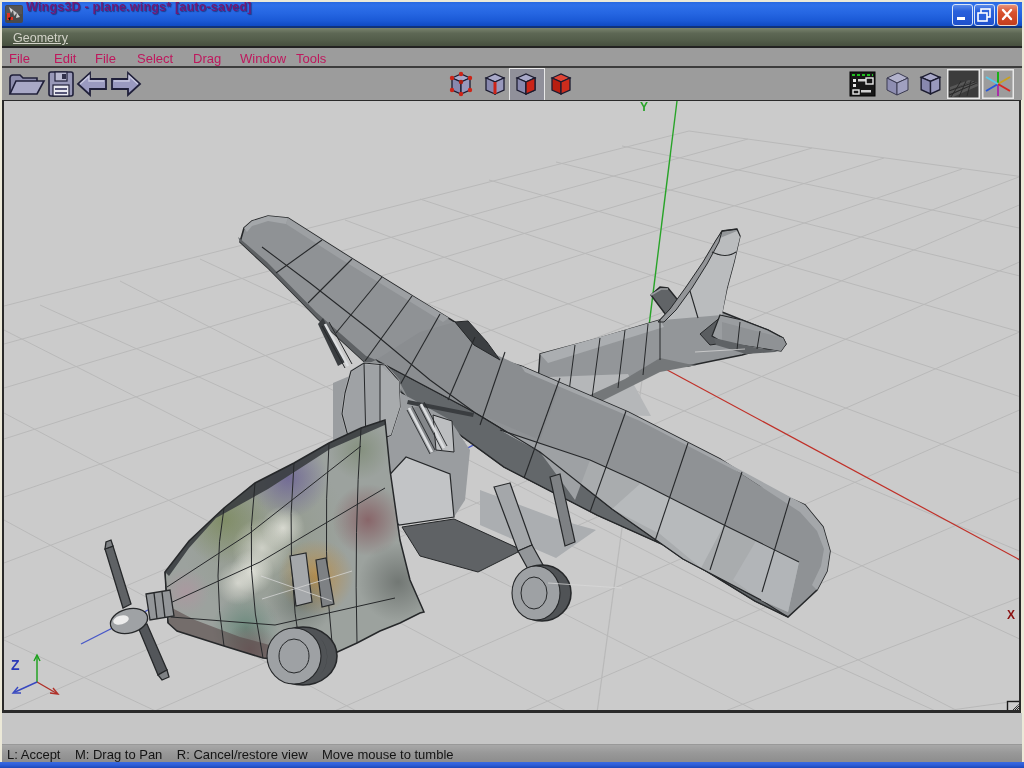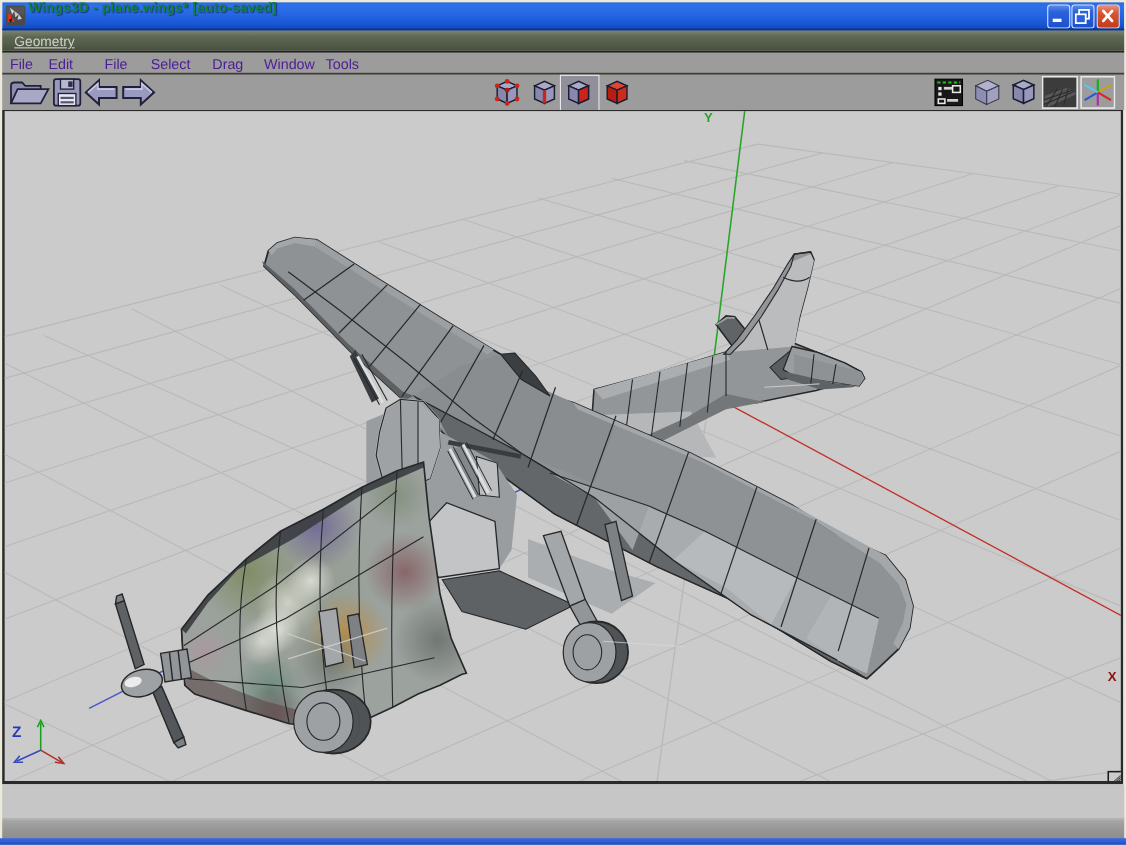--- a/index.html
+++ b/index.html
@@ -1,25 +1,25 @@
 <!DOCTYPE html>
 <html><head><meta charset="utf-8">
 <style>
 html,body{margin:0;padding:0;width:1024px;height:768px;overflow:hidden;}
 body{font-family:"Liberation Sans",sans-serif;background:#ece9d8;}
 #win{position:absolute;left:0;top:0;width:1024px;height:768px;}
 .abs{position:absolute;}
 #titlebar{left:2px;top:2px;width:1020px;height:25px;background:linear-gradient(180deg,#2868e0 0%,#2f70ea 12%,#2566e2 45%,#1a59d6 75%,#0d47c0 100%);}
-#titletext{left:26px;top:0;color:#15803d;font-size:12.5px;font-weight:bold;letter-spacing:0.2px;text-shadow:1px 1px 1px #1a3a8a;}
+#titletext{left:26px;top:0;color:#701a75;font-size:12.5px;font-weight:bold;letter-spacing:0.2px;text-shadow:1px 1px 1px #1a3a8a;}
 #tbline{left:2px;top:26px;width:1020px;height:2px;background:#10337a;}
 #geobar{left:2px;top:28px;width:1020px;height:18px;background:linear-gradient(180deg,#79836d 0%,#5d6754 30%,#525c49 70%,#47503f 100%);}
 #geotext{left:13px;top:31px;color:#d2d2c8;font-size:12.5px;text-decoration:underline;}
 #geoline{left:2px;top:46px;width:1020px;height:2px;background:#222;}
 #menubar{left:2px;top:48px;width:1020px;height:18px;background:#9c9c9c;}
-.mi{top:51px;color:#4c1d95;font-size:13px;}
+.mi{top:51px;color:#be185d;font-size:13px;}
 #menuline{left:2px;top:66px;width:1020px;height:2px;background:#3c3c3c;}
 #toolbar{left:2px;top:68px;width:1020px;height:32px;background:#9c9c9c;}
 #vpframe{left:2px;top:100px;width:1019px;height:613px;background:#2a2a2a;}
 #bottomstrip{left:2px;top:713px;width:1020px;height:31px;background:#c6c6c6;}
 #statusbar{left:2px;top:744px;width:1020px;height:18px;background:linear-gradient(180deg,#a8a8a8 0%,#989898 45%,#8c8c8c 100%);border-top:1px solid #999;}
 #statustext{left:7px;top:747px;color:#141414;font-size:13px;}
 #bluebottom{left:0px;top:762px;width:1024px;height:6px;background:linear-gradient(180deg,#3a6ae0 0%,#2e5ed8 50%,#1c48b8 100%);}
 #leftedge{left:0;top:0;width:2px;height:768px;background:#ece9d8;}
 #rightedge{left:1022px;top:0;width:2px;height:768px;background:#ece9d8;}
 #topedge{left:0;top:0;width:1024px;height:2px;background:#ece9d8;}
@@ -54,21 +54,21 @@
 <div class="abs btn" style="left:997px;background:linear-gradient(180deg,#e8927a 0%,#d9532f 35%,#c33d1e 100%);border:1px solid #f0d8c8;">
 <svg width="19" height="20">
         <path d="M5 5 L13 14 M13 5 L5 14" stroke="#fff" stroke-width="2.4" stroke-linecap="round"></path>
       </svg></div>
 <div class="abs" id="tbline"></div>
 <div class="abs" id="geobar"></div>
 <div class="abs" id="geotext">Geometry</div>
 <div class="abs" id="geoline"></div>
 <div class="abs" id="menubar"></div>
 <div class="abs mi" style="left:9px">File</div>
-<div class="abs mi" style="left:44px">Edit</div>
+<div class="abs mi" style="left:54px">Edit</div>
 <div class="abs mi" style="left:95px">File</div>
 <div class="abs mi" style="left:137px">Select</div>
 <div class="abs mi" style="left:193px">Drag</div>
 <div class="abs mi" style="left:240px">Window</div>
 <div class="abs mi" style="left:296px">Tools</div>
 <div class="abs" id="menuline"></div>
 <div class="abs" id="toolbar"></div>
 <svg class="abs" style="left:7px;top:70px" width="40" height="28" viewBox="0 0 40 28">
 <path d="M3 24 L3 8 Q3 5 6 5 L13 5 L16 8 L30 8 L30 11" fill="#8c8cac" stroke="#20203a" stroke-width="1.6"></path>
 <path d="M3 24 L9 11 L37 11 L30 24 Z" fill="#a8a8c6" stroke="#20203a" stroke-width="1.6"></path>
@@ -433,14 +433,15 @@
 <line x1="37" y1="682" x2="37" y2="657" stroke="#18a018"></line>
 <path d="M34,661 L37,655 L40,661" fill="none" stroke="#18a018"></path>
 <line x1="37" y1="682" x2="56" y2="693" stroke="#b03028"></line>
 <path d="M50,693 L58,694 L53,688" fill="none" stroke="#b03028"></path>
 <line x1="37" y1="682" x2="15" y2="692" stroke="#3848c0"></line>
 <path d="M21,693 L13,693 L18,687" fill="none" stroke="#3848c0"></path>
 </g>
 </svg>
 <div class="abs" id="bottomstrip"></div>
 <div class="abs" id="statusbar"></div>
+<div class="abs" id="statustext">L: Accept&nbsp;&nbsp;&nbsp;&nbsp;M: Drag to Pan&nbsp;&nbsp;&nbsp;&nbsp;R: Cancel/restore view&nbsp;&nbsp;&nbsp;&nbsp;Move mouse to tumble</div>
 <div class="abs" id="bluebottom"></div>
 </div>
 
 </body></html>

